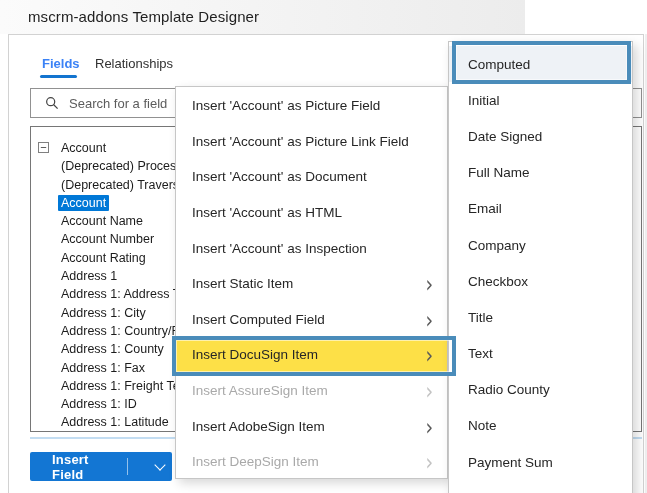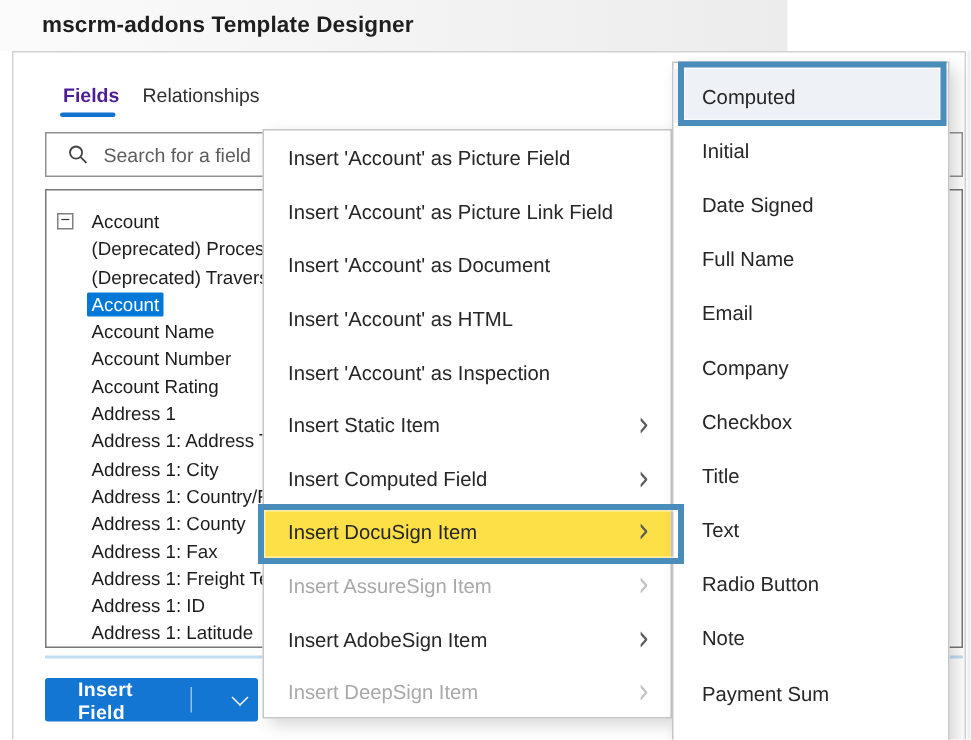--- a/index.html
+++ b/index.html
@@ -6,34 +6,33 @@
   body{
     width:647px;height:493px;overflow:hidden;position:relative;
     background:#ffffff;
     font-family:"Liberation Sans","DejaVu Sans",sans-serif;
     -webkit-font-smoothing:antialiased;
   }
   
   .titlebar{
     position:absolute;left:0;top:0;width:525px;height:34px;
     background:linear-gradient(90deg,#fbfbfb 0%,#f3f3f3 55%,#ececec 100%);
-    font-weight:bold;
   }
   .title-text{
     position:absolute;left:28px;top:8px;font-size:15px;color:#1f1f1f;letter-spacing:.1px;
   }
   
   .panel{
     position:absolute;left:8px;top:34px;width:636px;height:480px;
     background:#ffffff;border:1px solid #d2d2d2;box-sizing:border-box;
   }
   .right-strip{position:absolute;left:645px;top:34px;width:2px;height:459px;background:#efefef;}
   
   .tab{position:absolute;top:56px;font-size:13px;color:#303030;cursor:default;}
-  .tab-fields{left:42px;font-weight:bold;color:#4c1d95;}
+  .tab-fields{left:42px;font-weight:bold;color:#3b82f6;}
   .tab-rel{left:95px;}
   .tab-underline{position:absolute;left:40px;top:75px;width:37px;height:3px;background:#1374cf;border-radius:2px;}
   
   .searchbox{
     position:absolute;left:30px;top:88px;width:612px;height:30px;box-sizing:border-box;
     border:1px solid #919191;background:#fff;display:flex;align-items:center;
   }
   .search-icon{margin-left:14px;width:14px;height:14px;flex:0 0 auto;}
   .searchbox input{
     border:none;outline:none;background:transparent;margin-left:8px;flex:1;
@@ -209,21 +208,21 @@
     <div class="menu-item">
       <span>Checkbox</span>
     </div>
     <div class="menu-item">
       <span>Title</span>
     </div>
     <div class="menu-item">
       <span>Text</span>
     </div>
     <div class="menu-item">
-      <span>Radio Button</span>
+      <span>Radio County</span>
     </div>
     <div class="menu-item">
       <span>Note</span>
     </div>
     <div class="menu-item">
       <span>Payment Sum</span>
     </div>
     <div class="menu-item">
       <span>Attachment</span>
     </div>

